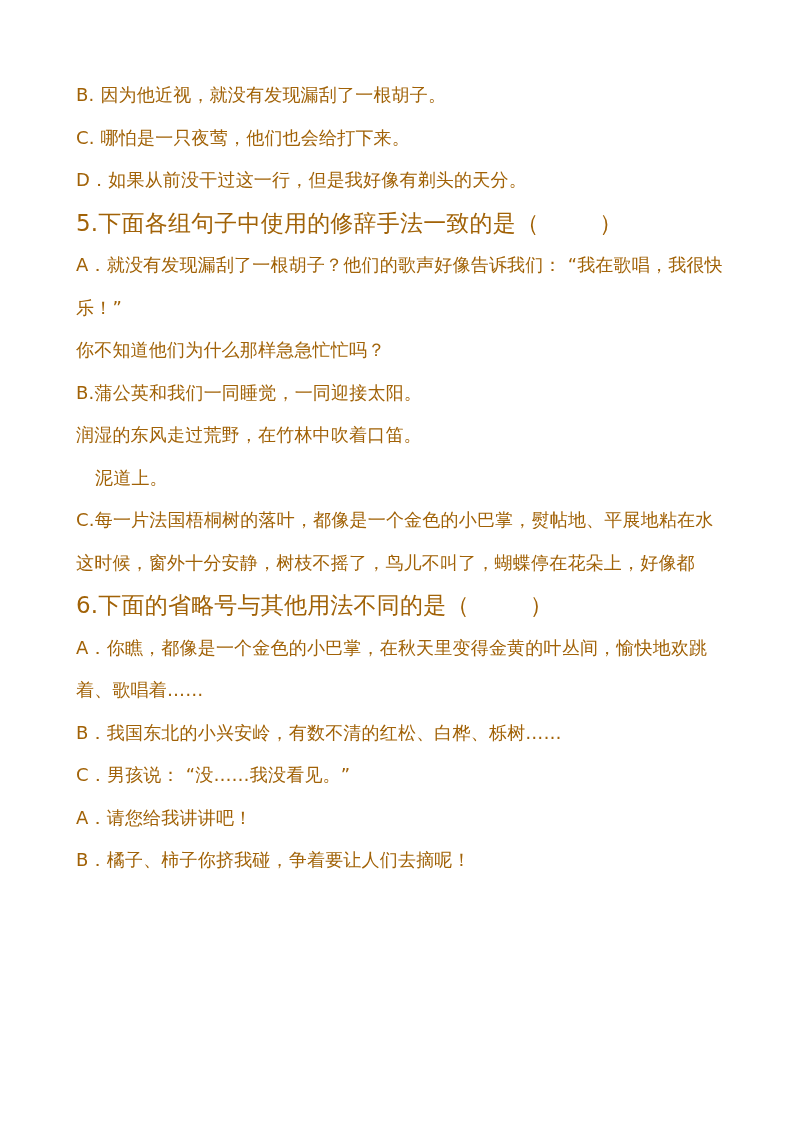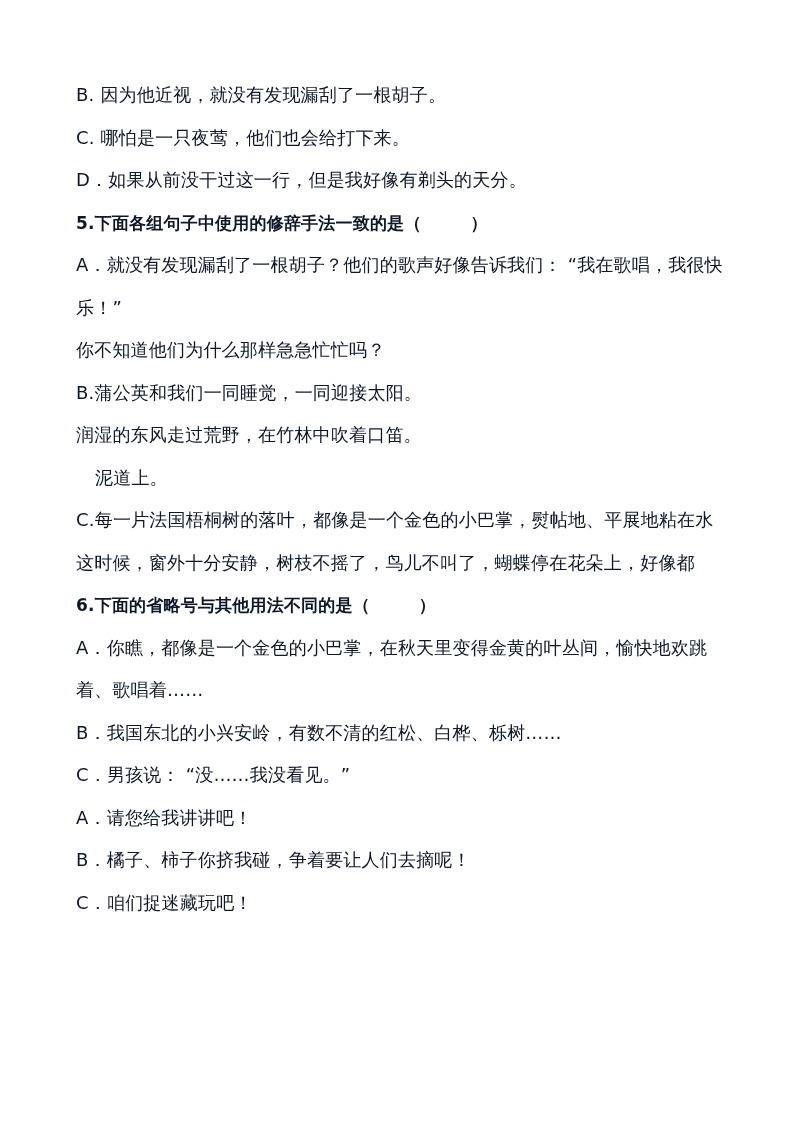--- a/index.html
+++ b/index.html
@@ -13,33 +13,33 @@
     height: 1122px;
     background: #ffffff;
     overflow: hidden;
     font-family: "DejaVu Sans", "Liberation Sans", sans-serif;
   }
   .doc {
     position: absolute;
     left: 76px;
     top: 74px;
     width: 648px;
-    color: #0f172a;
+    color: #a16207;
   }
   .line {
     font-size: 18px;
     line-height: 42.5px;
     height: 42.5px;
     white-space: pre;
     letter-spacing: 0.2px;
     font-weight: 400;
   }
   .line.heading {
-    font-weight: 700;
-    font-size: 17px;
+    font-weight: 400;
+    font-size: 23px;
   }
   .line.indent {
     padding-left: 19px;
   }
 </style>
 </head>
 <body>
 
 <div class="page">
   <div class="doc">
@@ -59,16 +59,15 @@
     <div class="line">这时候，窗外十分安静，树枝不摇了，鸟儿不叫了，蝴蝶停在花朵上，好像都</div>
 
     <div class="line heading">6.下面的省略号与其他用法不同的是（        ）</div>
     <div class="line">A．你瞧，都像是一个金色的小巴掌，在秋天里变得金黄的叶丛间，愉快地欢跳</div>
     <div class="line">着、歌唱着……</div>
     <div class="line">B．我国东北的小兴安岭，有数不清的红松、白桦、栎树……</div>
     <div class="line">C．男孩说： “没……我没看见。”</div>
 
     <div class="line">A．请您给我讲讲吧！</div>
     <div class="line">B．橘子、柿子你挤我碰，争着要让人们去摘呢！</div>
-    <div class="line">C．咱们捉迷藏玩吧！</div>
 
   </div>
 </div>
 
 </body></html>

